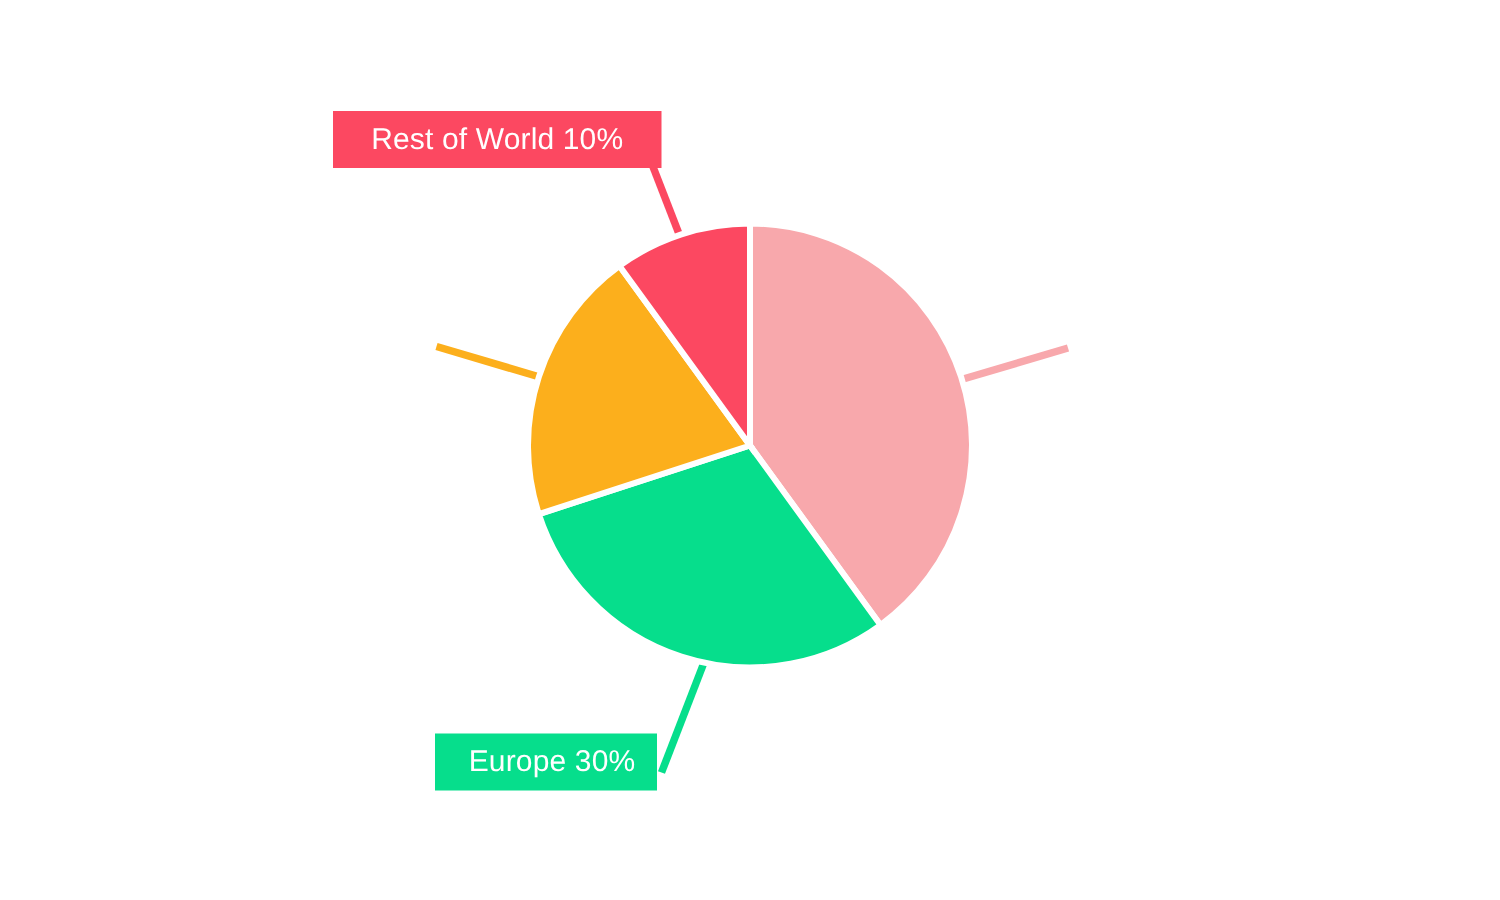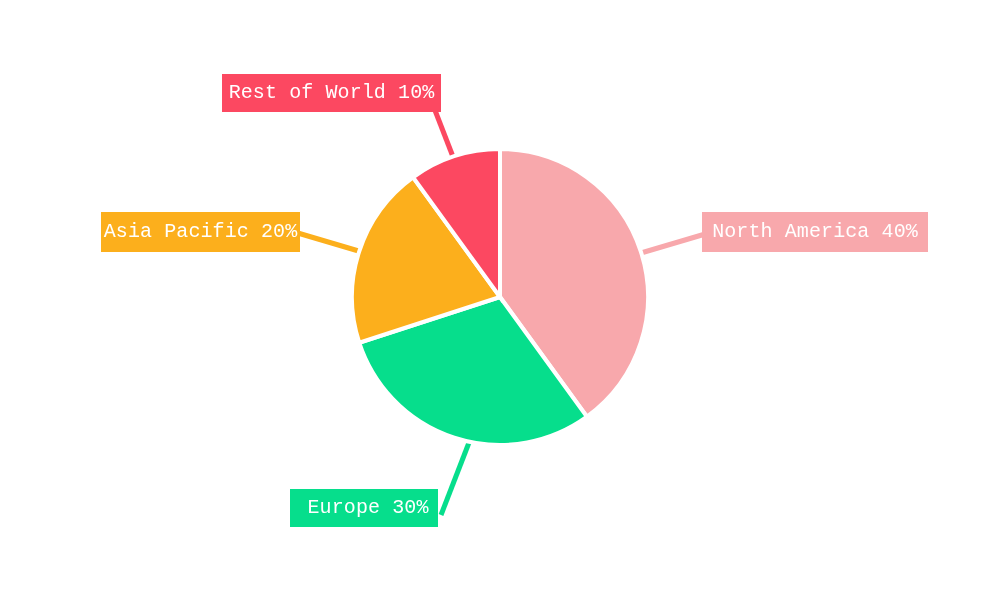--- a/index.html
+++ b/index.html
@@ -22,21 +22,21 @@
     width: 1000px;
     height: 600px;
   }
   .callout-label {
     position: absolute;
     display: flex;
     align-items: center;
     justify-content: center;
     box-sizing: border-box;
     color: #ffffff;
-    font-family: Liberation Mono, monospace;
+    font-family: Liberation Sans, sans-serif;
     font-size: 20px;
     line-height: 1;
     letter-spacing: 0.1px;
     white-space: nowrap;
     padding: 0 9px;
   }
   #label-north-america {
     left: 702px;
     top: 212px;
     width: 226px;
@@ -81,29 +81,23 @@
       <path d="M 500 297 L 500.00 149.00 A 148 148 0 0 1 586.99 416.73 Z" fill="#F8A8AC" stroke="#FFFFFF" stroke-width="4"></path>
 
       <path d="M 500 297 L 586.99 416.73 A 148 148 0 0 1 359.24 342.73 Z" fill="#06DE8C" stroke="#FFFFFF" stroke-width="4"></path>
 
       <path d="M 500 297 L 359.24 342.73 A 148 148 0 0 1 413.01 177.27 Z" fill="#FCAF1C" stroke="#FFFFFF" stroke-width="4"></path>
 
       <path d="M 500 297 L 413.01 177.27 A 148 148 0 0 1 500.00 149.00 Z" fill="#FC4861" stroke="#FFFFFF" stroke-width="4"></path>
     </g>
   </svg>
 
-  <div class="callout-label" id="label-north-america" style="background:#F8A8AC;">
-    <span>North America 40%</span>
-  </div>
 
   <div class="callout-label" id="label-europe" style="background:#06DE8C;">
     <span>Europe 30%</span>
   </div>
 
-  <div class="callout-label" id="label-asia-pacific" style="background:#FCAF1C;">
-    <span>Asia Pacific 20%</span>
-  </div>
 
   <div class="callout-label" id="label-rest-of-world" style="background:#FC4861;">
     <span>Rest of World 10%</span>
   </div>
 
 </div>
 
 </body></html>

